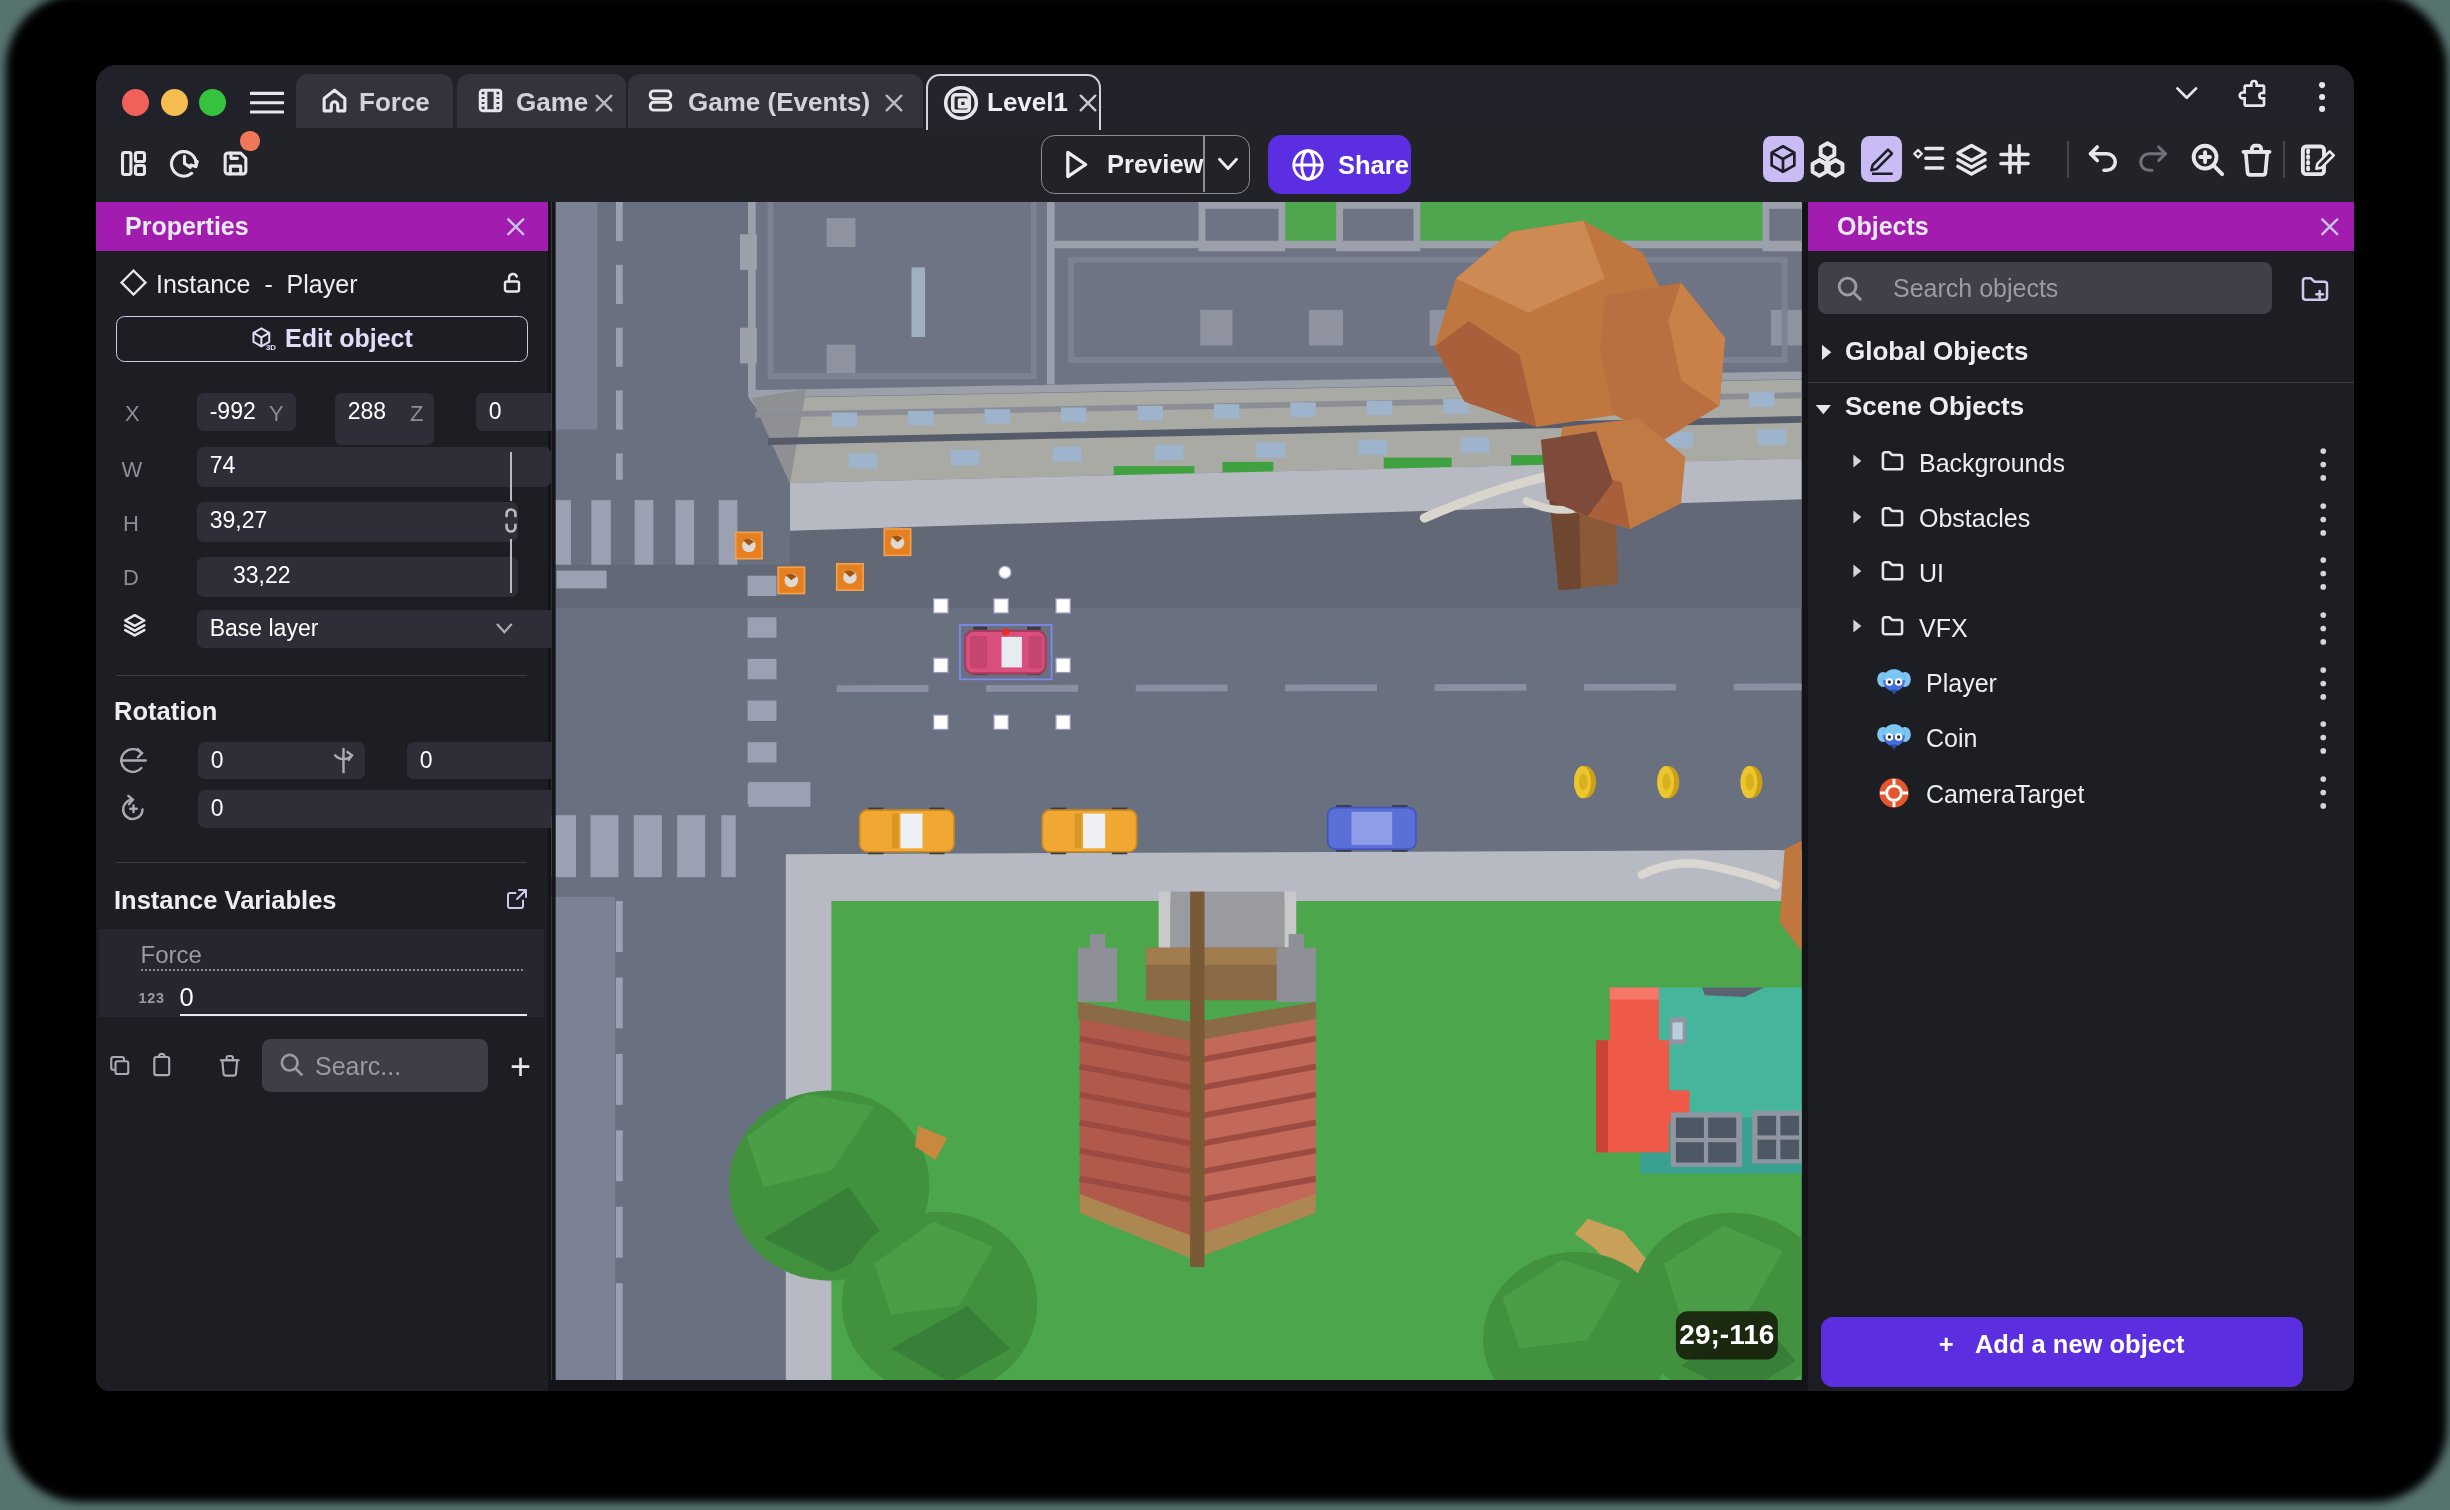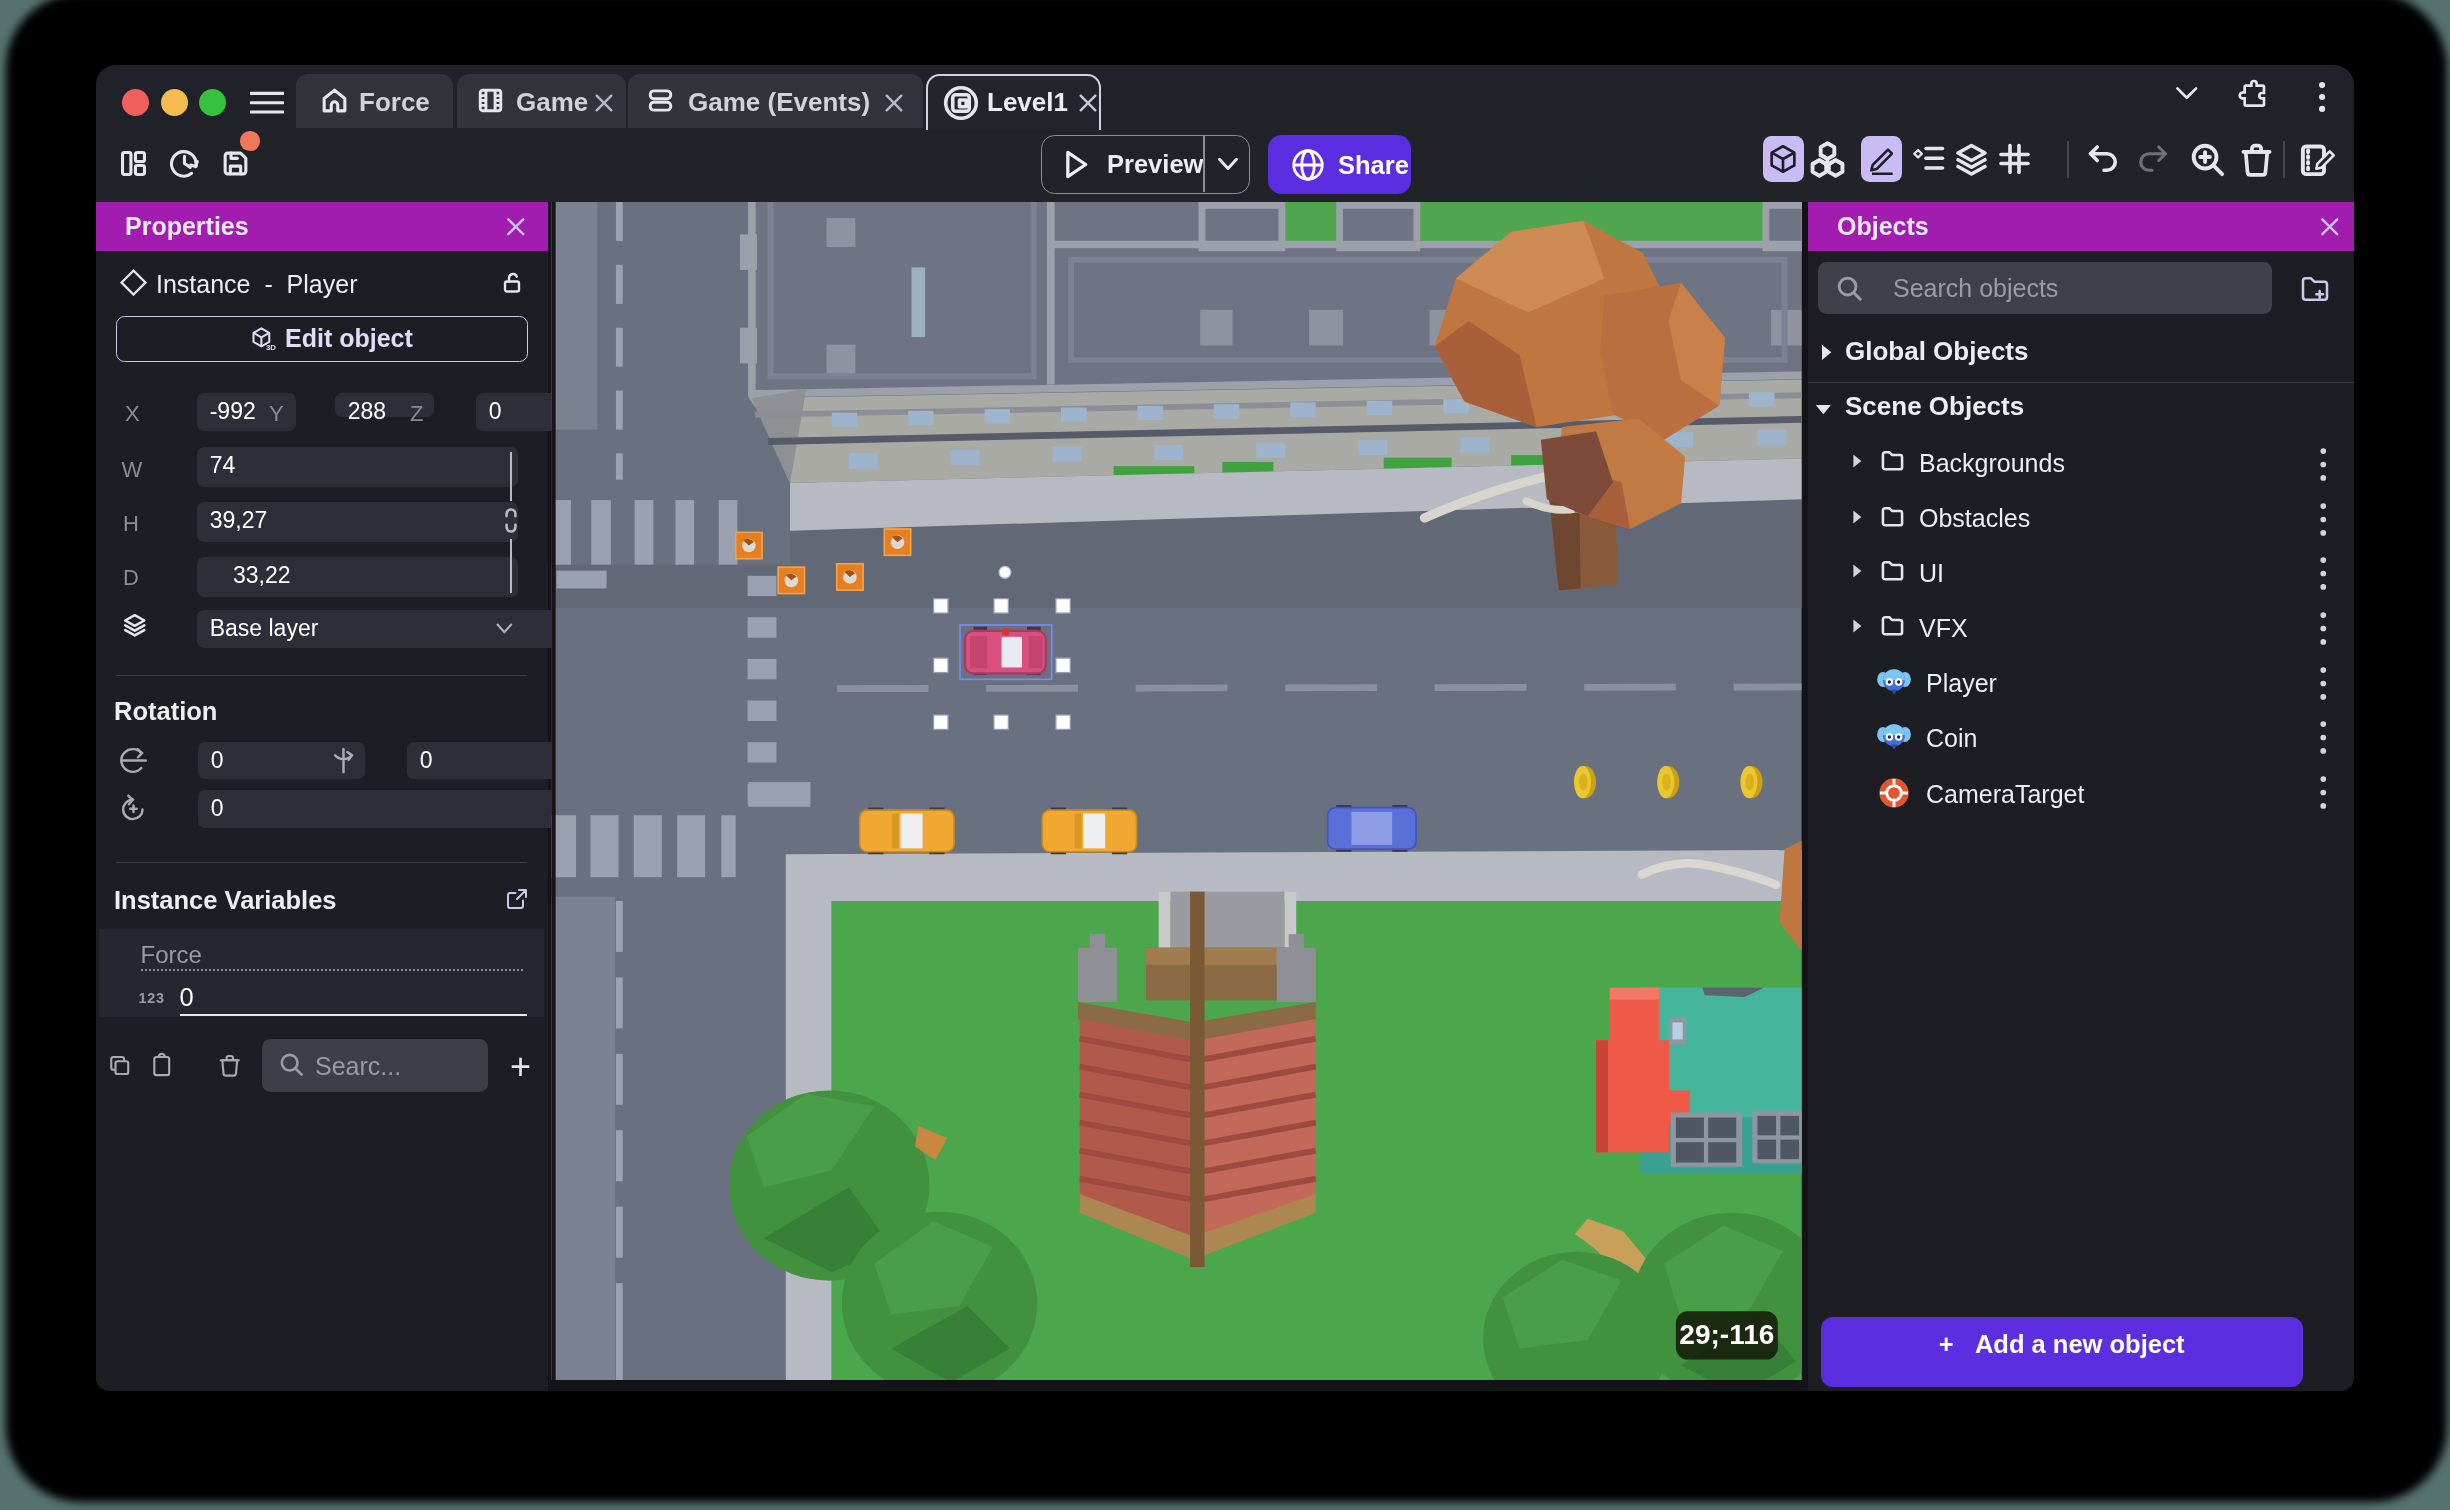--- a/index.html
+++ b/index.html
@@ -258,25 +258,25 @@
         <g stroke="#e2dcf8" stroke-width="1.8" fill="none" stroke-linejoin="round">
           <path d="M11 3 18 7v8l-7 4-7-4V7z"></path>
           <path d="M4 7l7 4 7-4M11 11v8"></path>
           <text x="15" y="22" font-size="7" fill="#e2dcf8" stroke="none" font-weight="bold">3D</text>
         </g>
       </svg>
     <div style="position:absolute;left:189px;top:259px;font-size:25px;font-weight:bold;color:#e2dcf8;">Edit object</div>
     <div class="lbl" style="left:29px;top:336px;">X</div>
     <div class="inp" style="left:57px;top:328px;width:99px;height:38px;">-992</div>
     <div class="lbl" style="left:173px;top:336px;">Y</div>
-    <div class="inp" style="left:195px;top:328px;width:99px;height:24px;">288</div>
+    <div class="inp" style="left:195px;top:328px;width:99px;height:52px;">288</div>
     <div class="lbl" style="left:314px;top:336px;">Z</div>
     <div class="inp" style="left:336px;top:328px;width:99px;height:38px;">0</div>
     <div class="lbl" style="left:25.5px;top:392px;">W</div>
-    <div class="inp" style="left:57px;top:382px;width:321px;height:40px;">74</div>
+    <div class="inp" style="left:57px;top:382px;width:354px;height:40px;">74</div>
     <div class="lbl" style="left:27px;top:446px;">H</div>
     <div class="inp" style="left:57px;top:437px;width:321px;height:40px;">39,27</div>
     <div class="lbl" style="left:27px;top:500px;">D</div>
     <div class="inp" style="left:57px;top:492px;width:321px;height:40px;padding-left:36px;">33,22</div>
     <div style="position:absolute;left:414px;top:387px;width:1.7px;height:49px;background:#b9b9c2;"></div>
     <div style="position:absolute;left:414px;top:474px;width:1.7px;height:54px;background:#b9b9c2;"></div>
     <svg style="position:absolute;left:404px;top:440px;" width="22" height="31" viewBox="0 0 20 28">
         <g stroke="#b9b9c2" stroke-width="2.4" fill="none" stroke-linecap="round">
           <path d="M6 10V8a4 4 0 0 1 8 0v2M6 18v2a4 4 0 0 0 8 0v-2"></path>
         </g>

